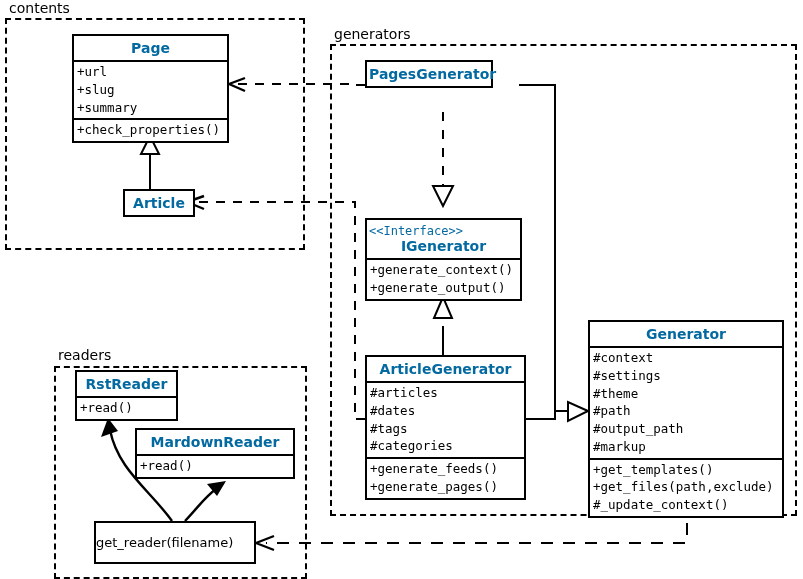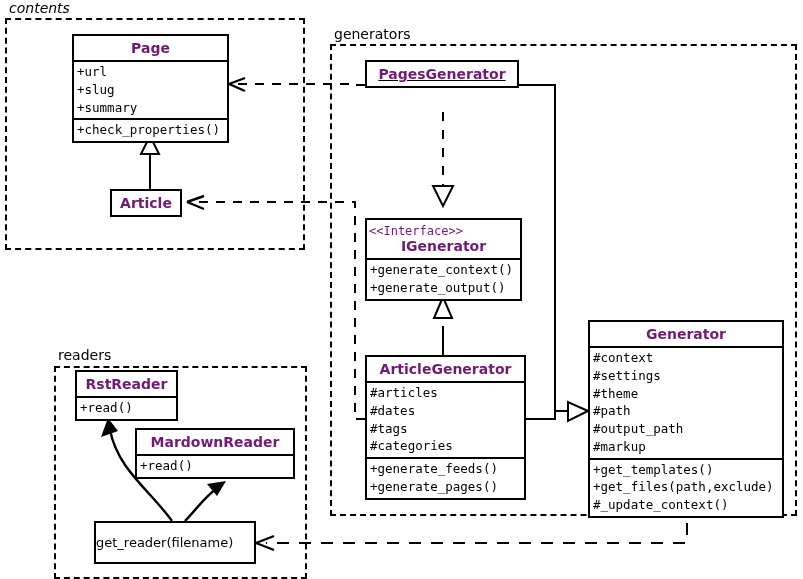--- a/index.html
+++ b/index.html
@@ -38,21 +38,21 @@
     background: #ffffff;
     box-sizing: border-box;
     z-index: 5;
   }
   .uml .title {
     font-family: "DejaVu Sans", sans-serif;
     font-weight: bold;
     font-size: 14px;
     text-align: center;
     padding: 4px 2px 4px 2px;
-    color: #701a75;
+    color: #0369a1;
     line-height: 1.15;
   }
   .uml .stereotype {
     font-family: "DejaVu Sans Mono", monospace;
     font-weight: normal;
     font-size: 12px;
     text-align: left;
     display: block;
     line-height: 1.2;
   }
@@ -90,21 +90,21 @@
     z-index: 2;
     pointer-events: none;
   }
 </style>
 </head>
 <body>
 
 <div id="canvas">
 
   <div class="package" style="left:5px; top:18px; width:300px; height:232px;"></div>
-  <div class="package-label" style="left:6px; top:0px;font-style:italic;">contents</div>
+  <div class="package-label" style="left:6px; top:0px;">contents</div>
 
   <div class="package" style="left:330px; top:44px; width:467px; height:472px;"></div>
   <div class="package-label" style="left:331px; top:26px;">generators</div>
 
   <div class="package" style="left:54px; top:366px; width:253px; height:213px;"></div>
   <div class="package-label" style="left:55px; top:347px;">readers</div>
 
   <svg class="edge-layer" xmlns="http://www.w3.org/2000/svg">
 
     <line x1="150" y1="189" x2="150" y2="152" stroke="#000" stroke-width="2"></line>
@@ -142,25 +142,25 @@
     <div class="compartment">
       <div class="member">+url</div>
       <div class="member">+slug</div>
       <div class="member">+summary</div>
     </div>
     <div class="compartment">
       <div class="member">+check_properties()</div>
     </div>
   </div>
 
-  <div class="uml" style="left:110px; top:189px; width:72px;">
+  <div class="uml" style="left:123px; top:189px; width:72px;">
     <div class="title">Article</div>
   </div>
 
-  <div class="uml" style="left:365px; top:60px; width:154px;text-decoration:underline;">
+  <div class="uml" style="left:365px; top:60px; width:128px;">
     <div class="title">PagesGenerator</div>
   </div>
 
   <div class="uml" style="left:365px; top:218px; width:157px;">
     <div class="title">
       <span class="stereotype">&lt;&lt;Interface&gt;&gt;</span>
       <span>IGenerator</span>
     </div>
     <div class="compartment">
       <div class="member">+generate_context()</div>

